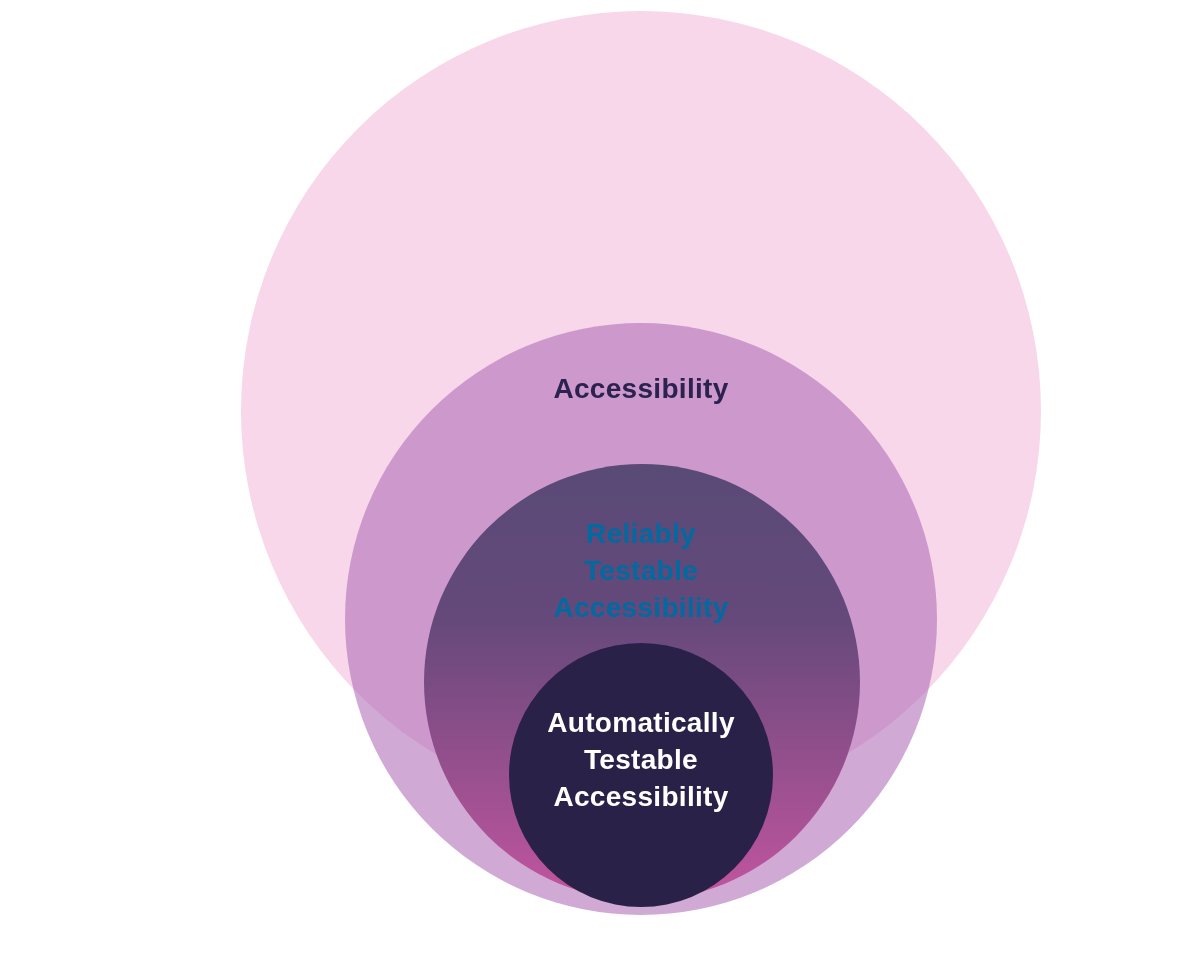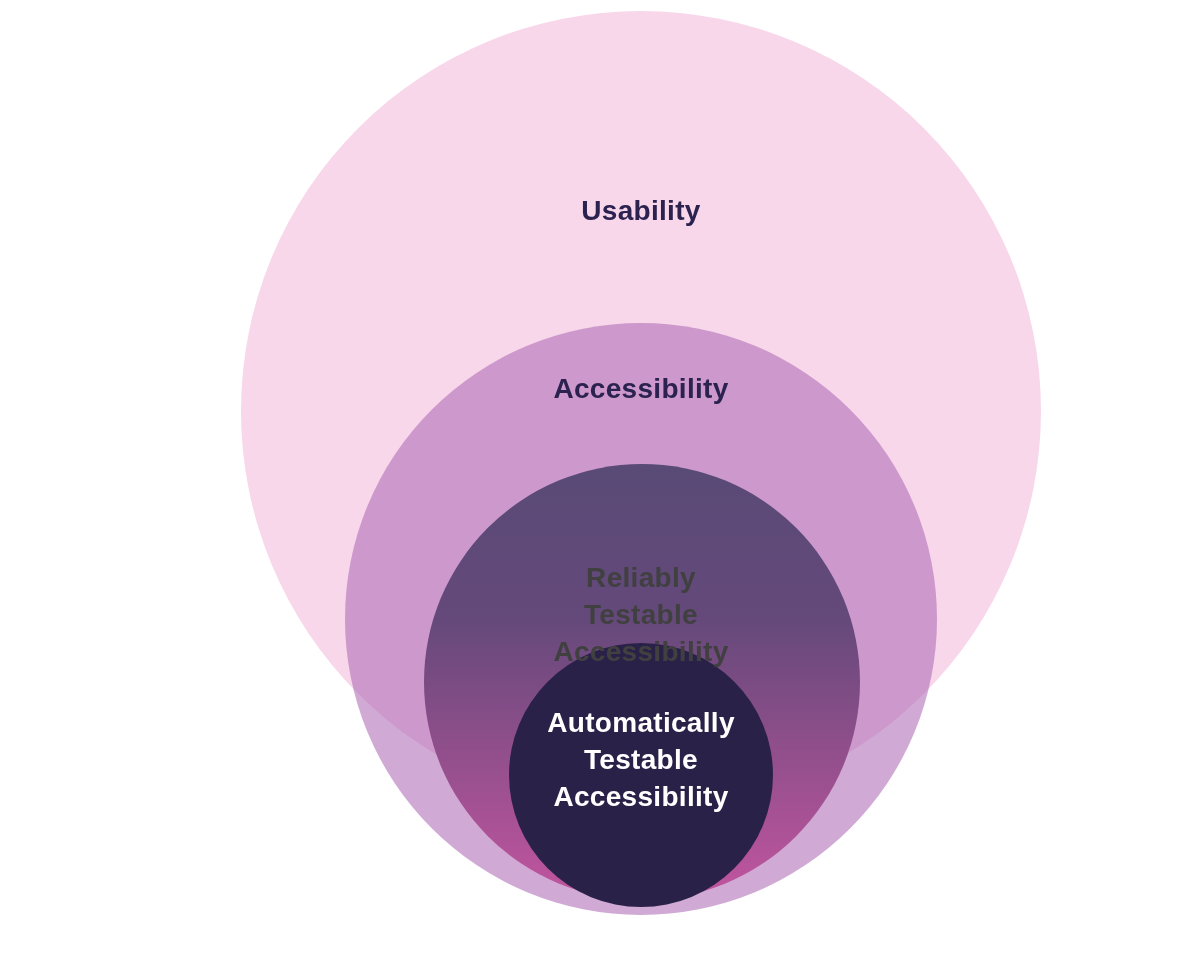--- a/index.html
+++ b/index.html
@@ -72,44 +72,40 @@
   .l-usability {
     top: 192px;
     color: #2b2250;
   }
   .l-accessibility {
     top: 370px;
     color: #2b2250;
   }
   .l-reliably {
     top: 515px;
-    color: #404040;
-    margin-top: 44px;
+    color: #0369a1;
   }
   .l-automatically {
     top: 704px;
     color: #ffffff;
   }
 </style>
 </head>
 <body>
 
 <div class="canvas">
 
   <div class="circle c-usability"></div>
 
   <div class="circle c-accessibility"></div>
 
   <div class="circle c-reliably"></div>
 
   <div class="circle c-automatically"></div>
 
-  <div class="label l-usability">
-    <span>Usability</span>
-  </div>
 
   <div class="label l-accessibility">
     <span>Accessibility</span>
   </div>
 
   <div class="label l-reliably">
     <span>Reliably</span>
     <span>Testable</span>
     <span>Accessibility</span>
   </div>

